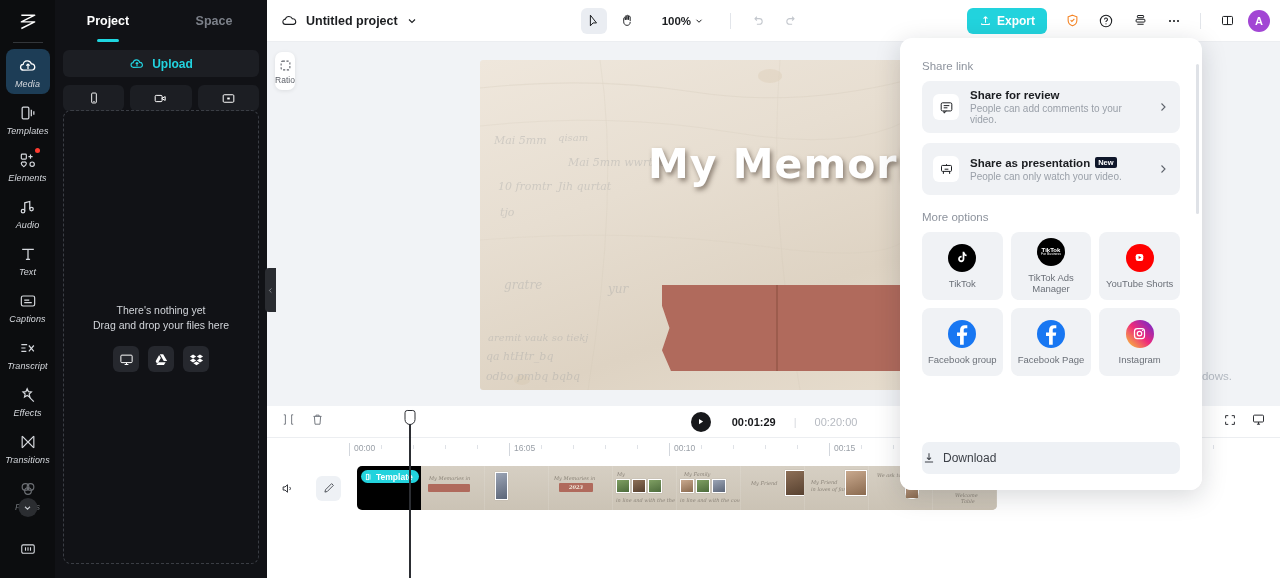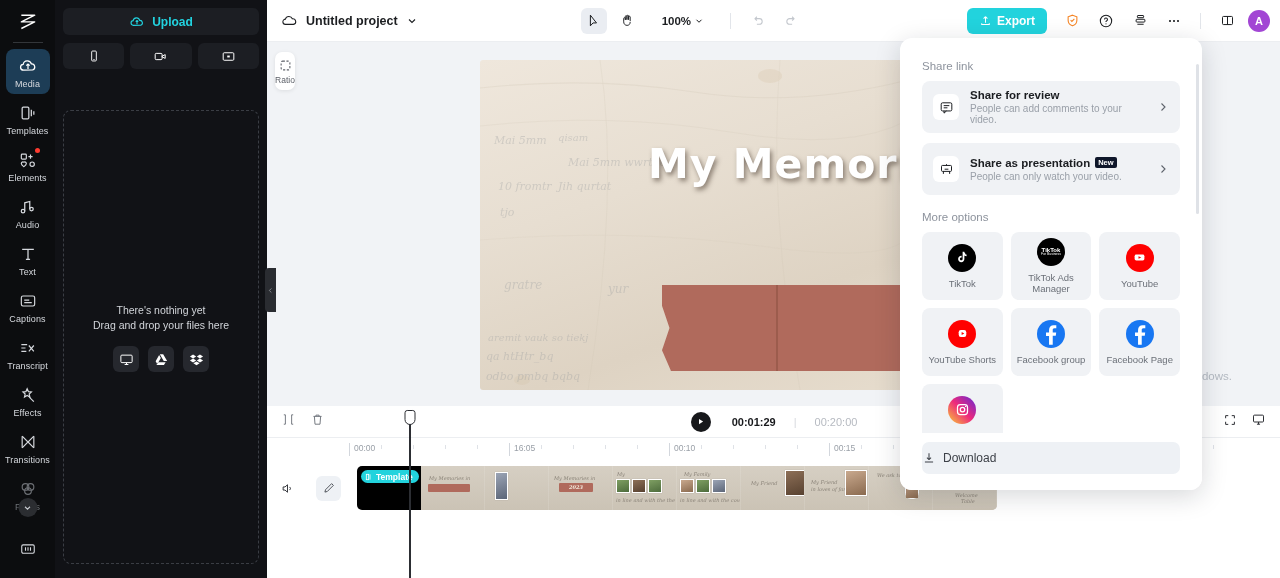--- a/index.html
+++ b/index.html
@@ -14,21 +14,21 @@
   .rail {
     width: 55px; height: 578px; background: #0c0d0f;
     display: flex; flex-direction: column; align-items: center;
     flex: none; position: relative; z-index: 5;
   }
   .logo-wrap { height: 42px; display: flex; align-items: center; justify-content: center; width: 100%; }
   .logo-sep { width: 30px; height: 1px; background: #33363a; margin-bottom: 6px; }
   .rail-item {
     width: 44px; padding: 7px 0 5px; margin-bottom: 2px;
     display: flex; flex-direction: column; align-items: center; gap: 3px;
-    border-radius: 8px; cursor: pointer; position: relative;
+    border-radius: 8px; cursor: pointer; position: relative; font-style: italic;
   }
   .rail-item.active { background: #1d3d56; }
   .rail-label { font-size: 9px; color: #d6d9de; letter-spacing: .1px; line-height: 10px; }
   .rail-item.dim .rail-label { color: #6d7075; }
   .rail-icon { width: 20px; height: 20px; display: block; }
   .dot-badge {
     position: absolute; width: 5px; height: 5px; border-radius: 50%;
     background: #ff3b30; top: 5px; right: 10px;
   }
   .chev-round {
@@ -348,20 +348,24 @@
 
     <div class="rail-item rail-bottom">
       <svg class="rail-icon" viewBox="0 0 24 24" fill="none" stroke="#d6d9de" stroke-width="1.3">
         <rect x="4.5" y="7" width="15" height="10" rx="1.6"></rect>
           <path d="M9 10v4M12 10v4M15 10v4"></path>
       </svg>
     </div>
   </div>
 
   <div class="panel">
+    <div class="panel-tabs">
+      <div class="panel-tab active">Project</div>
+      <div class="panel-tab">Space</div>
+    </div>
     <div class="panel-body">
       <div class="upload-btn">
         <svg width="16" height="16" viewBox="0 0 24 24" fill="none" stroke="#22d3e0" stroke-width="1.7">
           <path d="M6.5 17a3.5 3.5 0 0 1-.3-6.98A5 5 0 0 1 16 9.5a3.75 3.75 0 0 1 1.5 7.3z"></path>
             <path d="M12 15.5V9.5M12 9.5l-2 2M12 9.5l2 2"></path>
         </svg>
         <span>Upload</span>
       </div>
       <div class="src-row">
         <div class="src-btn">
@@ -760,29 +764,20 @@
         </div>
 
         <div class="opt-cell">
           <div class="opt-ico" style="background:#000; flex-direction:column; line-height:1;">
             <span style="color:#fff; font-size:6px; font-weight:bold;">TikTok</span>
             <span style="color:#fff; font-size:3.4px;">For Business</span>
           </div>
           <div class="opt-lbl">TikTok Ads Manager</div>
         </div>
 
-        <div class="opt-cell">
-          <div class="opt-ico" style="background:#ff0000;">
-            <svg width="13" height="13" viewBox="0 0 24 24" fill="none">
-                <rect x="3" y="6.5" width="18" height="11" rx="3" fill="#fff"></rect>
-                <path d="M10.2 9.5l5 2.5-5 2.5z" fill="#ff0000"></path>
-              </svg>
-          </div>
-          <div class="opt-lbl">YouTube</div>
-        </div>
 
         <div class="opt-cell">
           <div class="opt-ico" style="background:#ff0000;">
             <svg width="13" height="13" viewBox="0 0 24 24" fill="none">
                 <rect x="5" y="5.5" width="14" height="13" rx="4" fill="#fff"></rect>
                 <path d="M10.4 9.2l5 2.8-5 2.8z" fill="#ff0000"></path>
               </svg>
           </div>
           <div class="opt-lbl">YouTube Shorts</div>
         </div>

